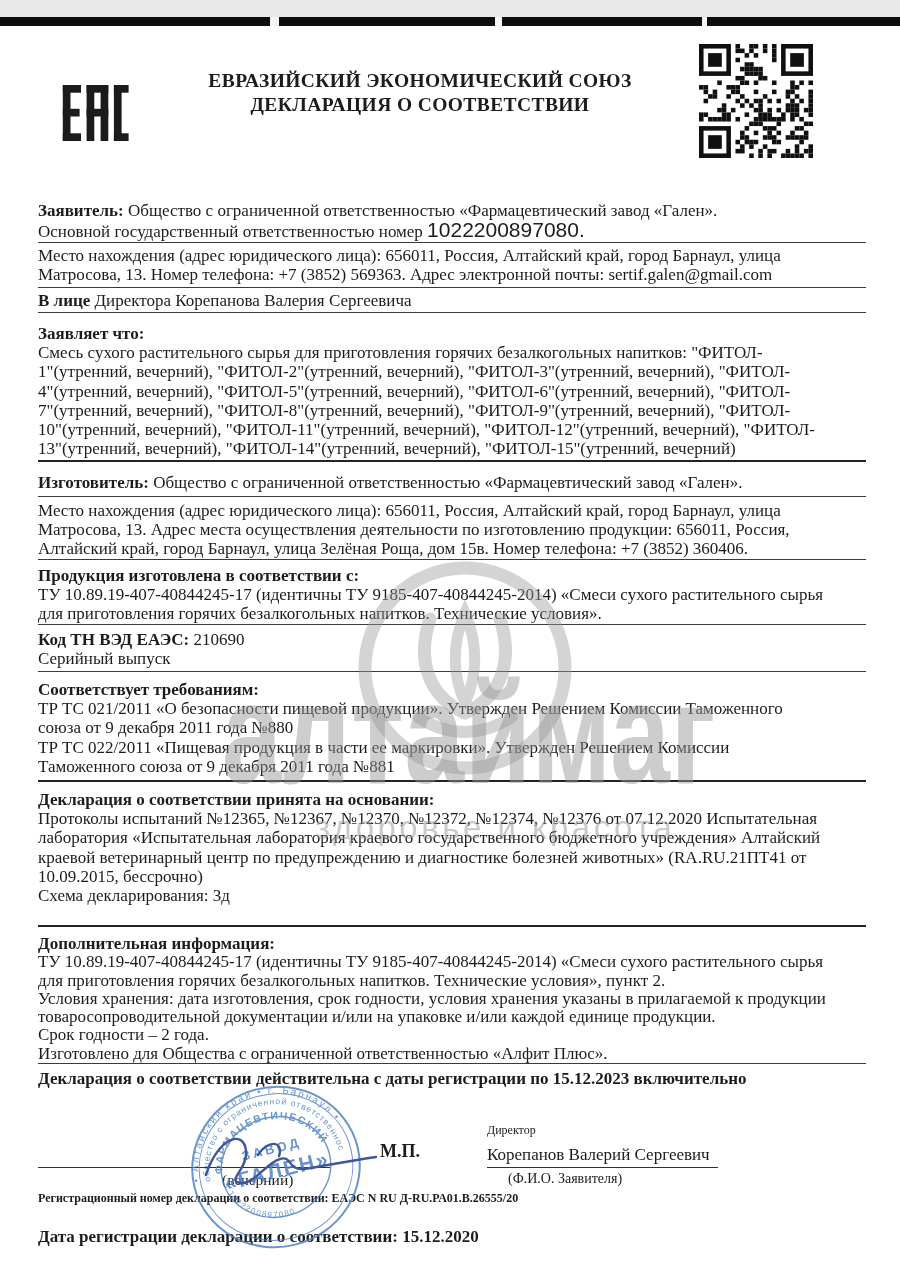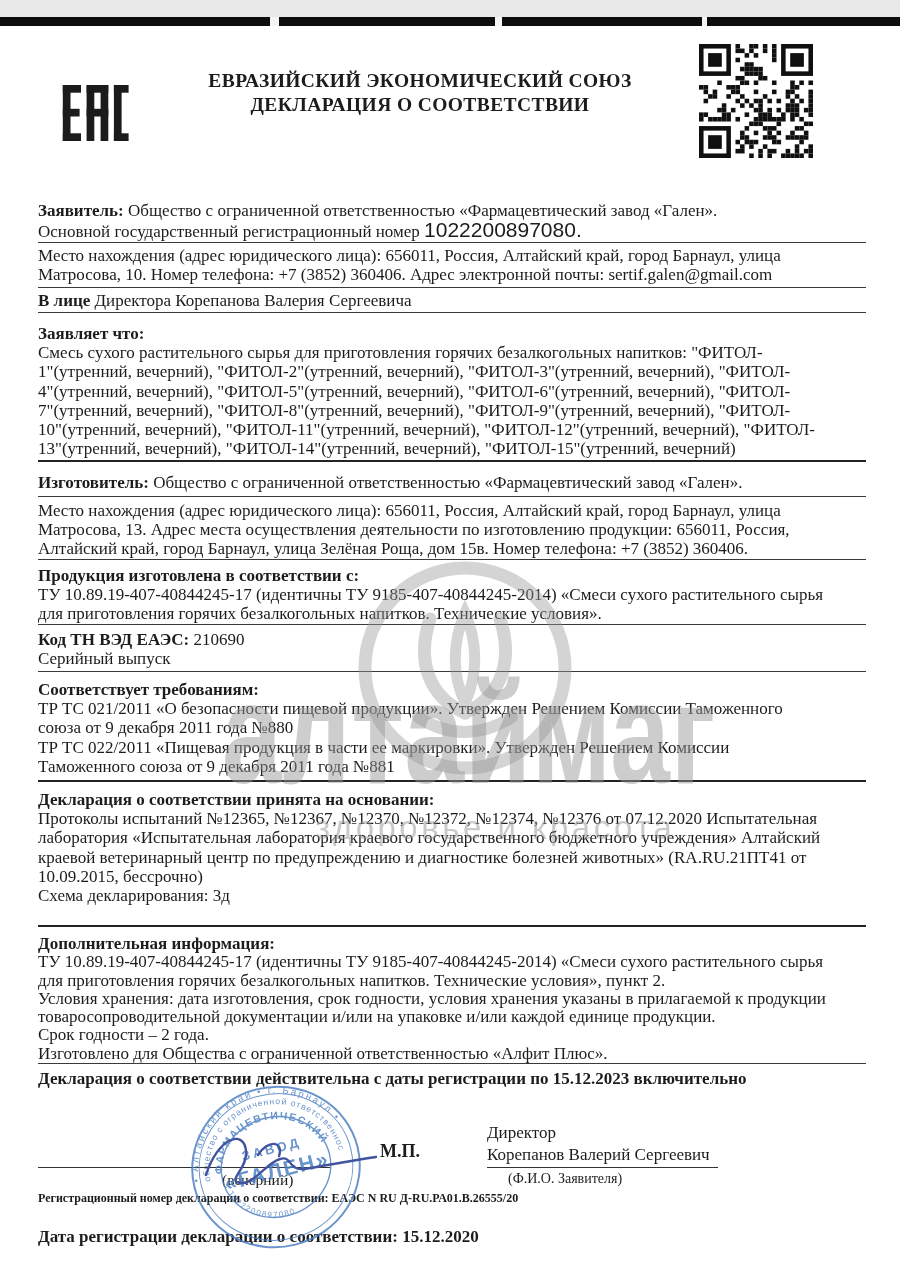--- a/index.html
+++ b/index.html
@@ -22,21 +22,21 @@
   .b-location2{top:484px;height:58px;border-bottom:1.7px solid #3a3a3a}
   .b-accordance{top:549px;height:58px;border-bottom:1.7px solid #3a3a3a}
   .b-tnved{top:613px;height:41px;border-bottom:1.7px solid #3a3a3a}
   .b-complies{top:663px;height:100px;border-bottom:2.6px solid #232323}
   .b-basis{top:773px;height:135px;border-bottom:2.6px solid #232323}
   .b-additional{top:918px;height:128px;line-height:18.3px;border-bottom:1.8px solid #3a3a3a}
   .b-validity{top:1052px;height:22px;font-weight:bold}
   .sig-line{left:38px;top:1150px;width:292px;border-top:1.7px solid #333;z-index:1}
   .sig-caption{left:222px;top:1154px;font-size:15.5px;z-index:1}
   .sig-mp{left:380px;top:1124px;font-weight:bold;font-size:18px;z-index:1}
-  .sig-dir{left:487px;top:1106px;font-size:17px;z-index:1}
+  .sig-dir{left:487px;top:1106px;font-size:12px;z-index:1}
   .sig-name{left:487px;top:1128px;font-size:17px;border-bottom:1.5px solid #333;
             padding:0 8px 2px 0;z-index:1}
   .sig-fio{left:508px;top:1154px;font-size:14px;z-index:1}
   .reg-number{left:38px;top:1174px;font-weight:bold;font-size:12px;z-index:1}
   .reg-date{left:38px;top:1210px;font-weight:bold;font-size:17px;z-index:1}
   
   .wm{pointer-events:none;z-index:2}
   .wm-brand{left:222px;top:645px;font-family:"Liberation Sans",sans-serif;font-weight:bold;
             font-size:143px;line-height:1;letter-spacing:1px;color:rgba(150,150,150,.48);
             transform:scaleX(.75);transform-origin:left top}
@@ -267,26 +267,26 @@
       <rect x="85.5" y="4.5" width="22.5" height="22.5" fill="#fff"></rect>
       <rect x="90" y="9" width="13.5" height="13.5"></rect>
       <rect x="0" y="81" width="31.5" height="31.5"></rect>
       <rect x="4.5" y="85.5" width="22.5" height="22.5" fill="#fff"></rect>
       <rect x="9" y="90" width="13.5" height="13.5"></rect>
     </g>
   </svg>
 
   <section class="block b-applicant">
     <div class="ln"><span class="lbl">Заявитель:</span> <span>Общество с ограниченной ответственностью «Фармацевтический завод «Гален».</span></div>
-    <div class="ln"><span>Основной государственный регистрационный номер</span> <span class="sans">1022200897080.</span></div>
+    <div class="ln"><span>Основной государственный ответственностью номер</span> <span class="sans">1022200897080.</span></div>
   </section>
 
   <section class="block b-location1">
     <div class="ln">Место нахождения (адрес юридического лица): 656011, Россия, Алтайский край, город Барнаул, улица</div>
-    <div class="ln">Матросова, 10. Номер телефона: +7 (3852) 360406. Адрес электронной почты: sertif.galen@gmail.com</div>
+    <div class="ln">Матросова, 13. Номер телефона: +7 (3852) 569363. Адрес электронной почты: sertif.galen@gmail.com</div>
   </section>
 
   <section class="block b-inperson">
     <div class="ln"><span class="lbl">В лице</span> <span>Директора Корепанова Валерия Сергеевича</span></div>
   </section>
 
   <section class="block b-declares">
     <div class="ln lbl">Заявляет что:</div>
     <div class="ln">Смесь сухого растительного сырья для приготовления горячих безалкогольных напитков: "ФИТОЛ-</div>
     <div class="ln">1"(утренний, вечерний), "ФИТОЛ-2"(утренний, вечерний), "ФИТОЛ-3"(утренний, вечерний), "ФИТОЛ-</div>

